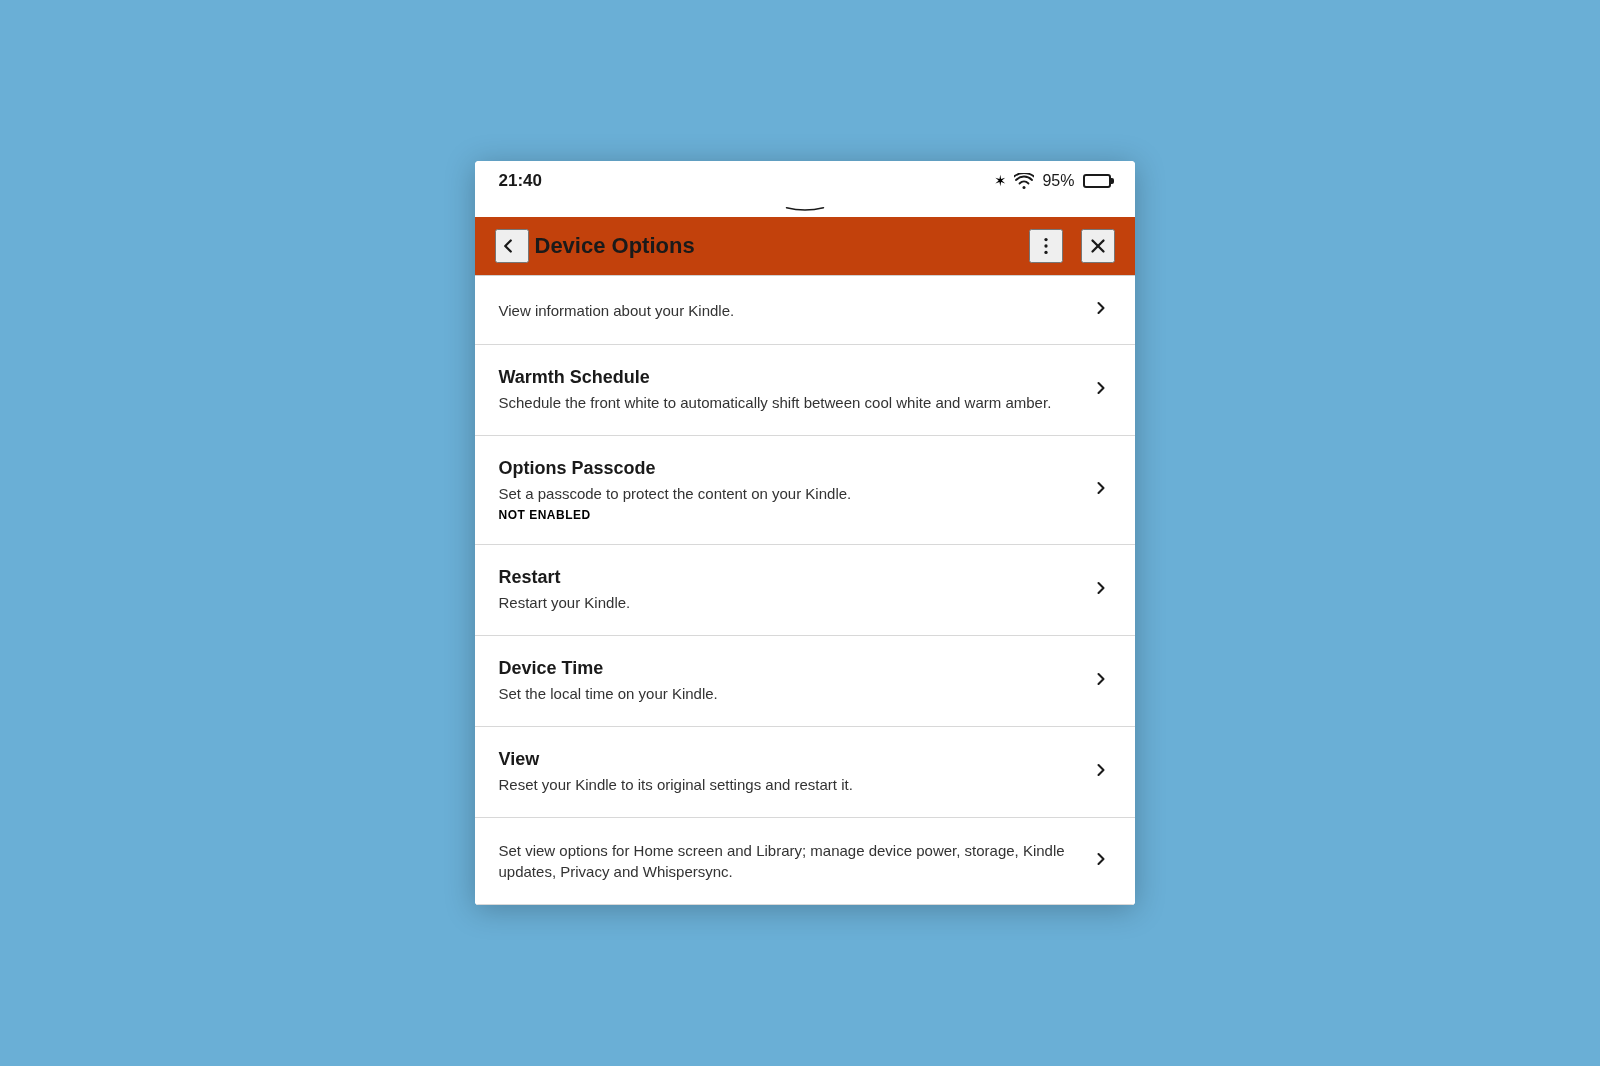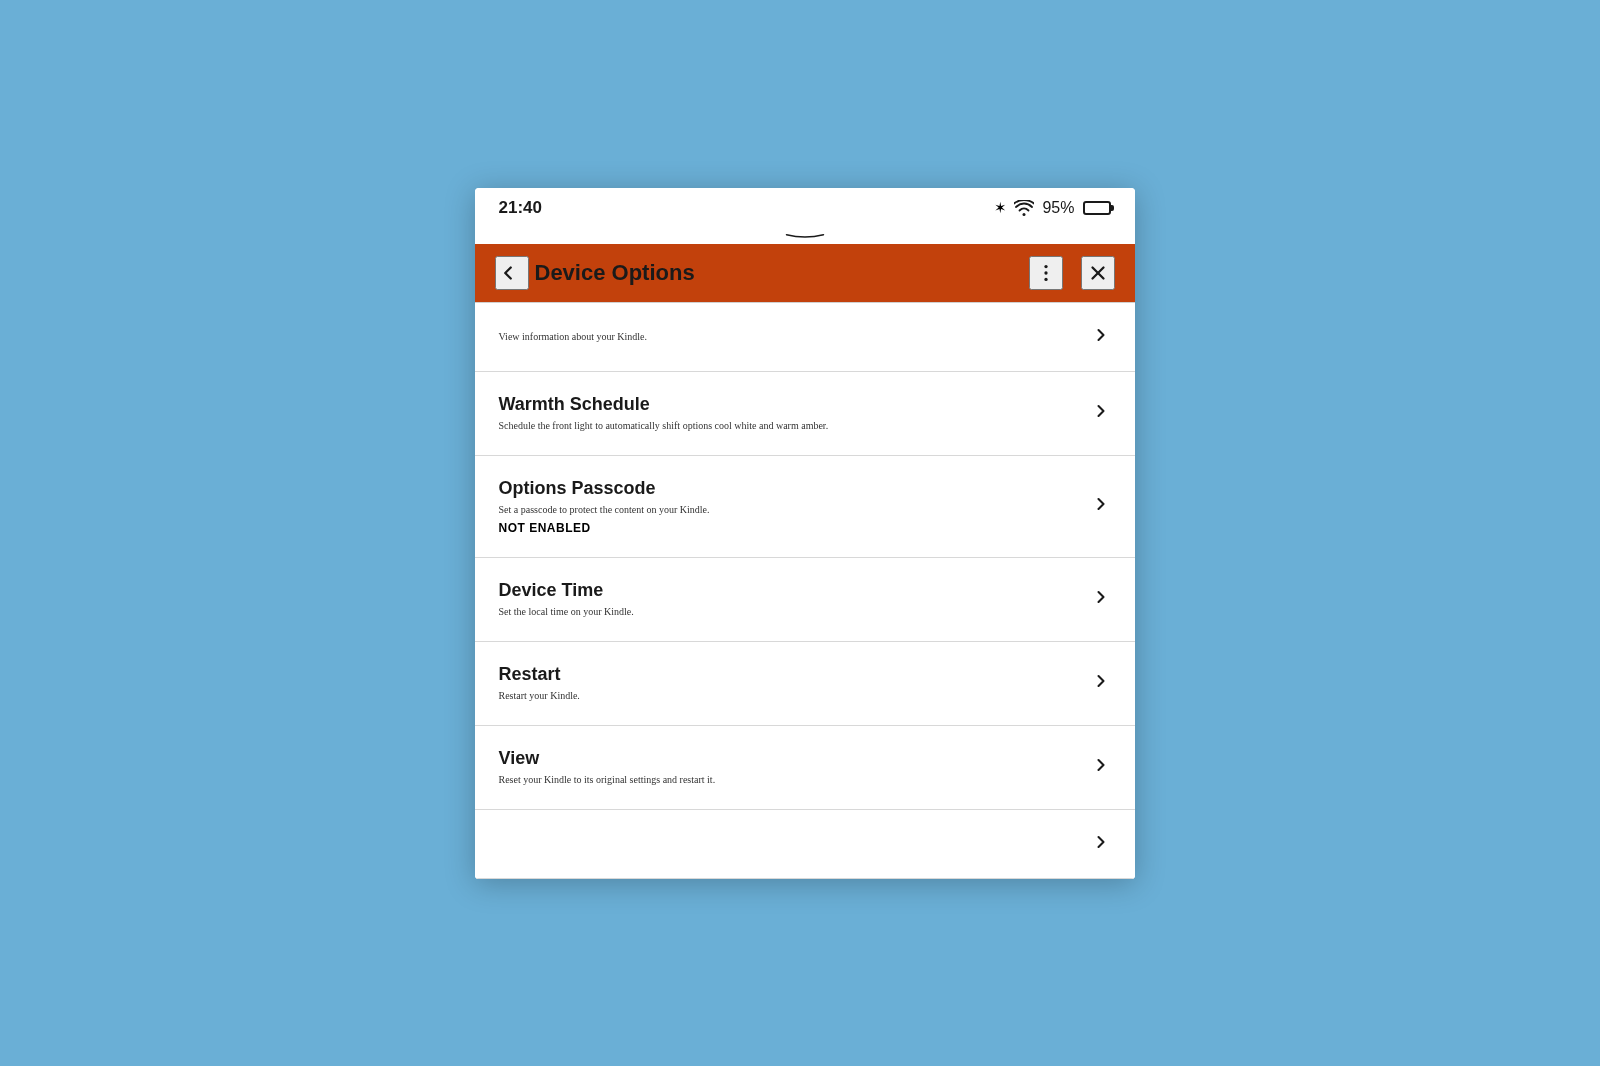--- a/index.html
+++ b/index.html
@@ -164,24 +164,23 @@
     }
 
     .menu-item-title {
       font-size: 18px;
       font-weight: 700;
       color: #1a1a1a;
       margin-bottom: 4px;
     }
 
     .menu-item-desc {
-      font-size: 10px;
+      font-size: 15px;
       color: #333333;
       line-height: 1.4;
-      font-family: Liberation Serif, serif;
     }
 
     .menu-item-status {
       font-size: 12px;
       font-weight: 700;
       color: #000000;
       text-transform: uppercase;
       letter-spacing: 0.5px;
       margin-top: 4px;
     }
@@ -265,65 +264,66 @@
         <div class="menu-item-content">
           <div class="menu-item-desc">View information about your Kindle.</div>
         </div>
         <div class="menu-item-chevron"><svg class="chevron-svg" viewBox="0 0 24 24" fill="none" stroke="#1a1a1a" stroke-width="2.5" stroke-linecap="round" stroke-linejoin="round">
       <polyline points="9 18 15 12 9 6"></polyline>
     </svg></div>
       </div>
       <div class="menu-item">
         <div class="menu-item-content">
           <div class="menu-item-title">Warmth Schedule</div>
-          <div class="menu-item-desc">Schedule the front light to automatically shift options cool white and warm amber.</div>
+          <div class="menu-item-desc">Schedule the front white to automatically shift between cool white and warm amber.</div>
         </div>
         <div class="menu-item-chevron"><svg class="chevron-svg" viewBox="0 0 24 24" fill="none" stroke="#1a1a1a" stroke-width="2.5" stroke-linecap="round" stroke-linejoin="round">
       <polyline points="9 18 15 12 9 6"></polyline>
     </svg></div>
       </div>
       <div class="menu-item">
         <div class="menu-item-content">
           <div class="menu-item-title">Options Passcode</div>
           <div class="menu-item-desc">Set a passcode to protect the content on your Kindle.</div>
           <div class="menu-item-status">NOT ENABLED</div>
         </div>
         <div class="menu-item-chevron"><svg class="chevron-svg" viewBox="0 0 24 24" fill="none" stroke="#1a1a1a" stroke-width="2.5" stroke-linecap="round" stroke-linejoin="round">
       <polyline points="9 18 15 12 9 6"></polyline>
     </svg></div>
       </div>
       <div class="menu-item">
         <div class="menu-item-content">
+          <div class="menu-item-title">Restart</div>
+          <div class="menu-item-desc">Restart your Kindle.</div>
+        </div>
+        <div class="menu-item-chevron"><svg class="chevron-svg" viewBox="0 0 24 24" fill="none" stroke="#1a1a1a" stroke-width="2.5" stroke-linecap="round" stroke-linejoin="round">
+      <polyline points="9 18 15 12 9 6"></polyline>
+    </svg></div>
+      </div>
+      <div class="menu-item">
+        <div class="menu-item-content">
           <div class="menu-item-title">Device Time</div>
           <div class="menu-item-desc">Set the local time on your Kindle.</div>
         </div>
         <div class="menu-item-chevron"><svg class="chevron-svg" viewBox="0 0 24 24" fill="none" stroke="#1a1a1a" stroke-width="2.5" stroke-linecap="round" stroke-linejoin="round">
       <polyline points="9 18 15 12 9 6"></polyline>
     </svg></div>
       </div>
       <div class="menu-item">
         <div class="menu-item-content">
-          <div class="menu-item-title">Restart</div>
-          <div class="menu-item-desc">Restart your Kindle.</div>
-        </div>
-        <div class="menu-item-chevron"><svg class="chevron-svg" viewBox="0 0 24 24" fill="none" stroke="#1a1a1a" stroke-width="2.5" stroke-linecap="round" stroke-linejoin="round">
-      <polyline points="9 18 15 12 9 6"></polyline>
-    </svg></div>
-      </div>
-      <div class="menu-item">
-        <div class="menu-item-content">
           <div class="menu-item-title">View</div>
           <div class="menu-item-desc">Reset your Kindle to its original settings and restart it.</div>
         </div>
         <div class="menu-item-chevron"><svg class="chevron-svg" viewBox="0 0 24 24" fill="none" stroke="#1a1a1a" stroke-width="2.5" stroke-linecap="round" stroke-linejoin="round">
       <polyline points="9 18 15 12 9 6"></polyline>
     </svg></div>
       </div>
       <div class="menu-item">
         <div class="menu-item-content">
+          <div class="menu-item-desc">Set view options for Home screen and Library; manage device power, storage, Kindle updates, Privacy and Whispersync.</div>
         </div>
         <div class="menu-item-chevron"><svg class="chevron-svg" viewBox="0 0 24 24" fill="none" stroke="#1a1a1a" stroke-width="2.5" stroke-linecap="round" stroke-linejoin="round">
       <polyline points="9 18 15 12 9 6"></polyline>
     </svg></div>
       </div>
     </div>
 
 </div>
 
 </body></html>

